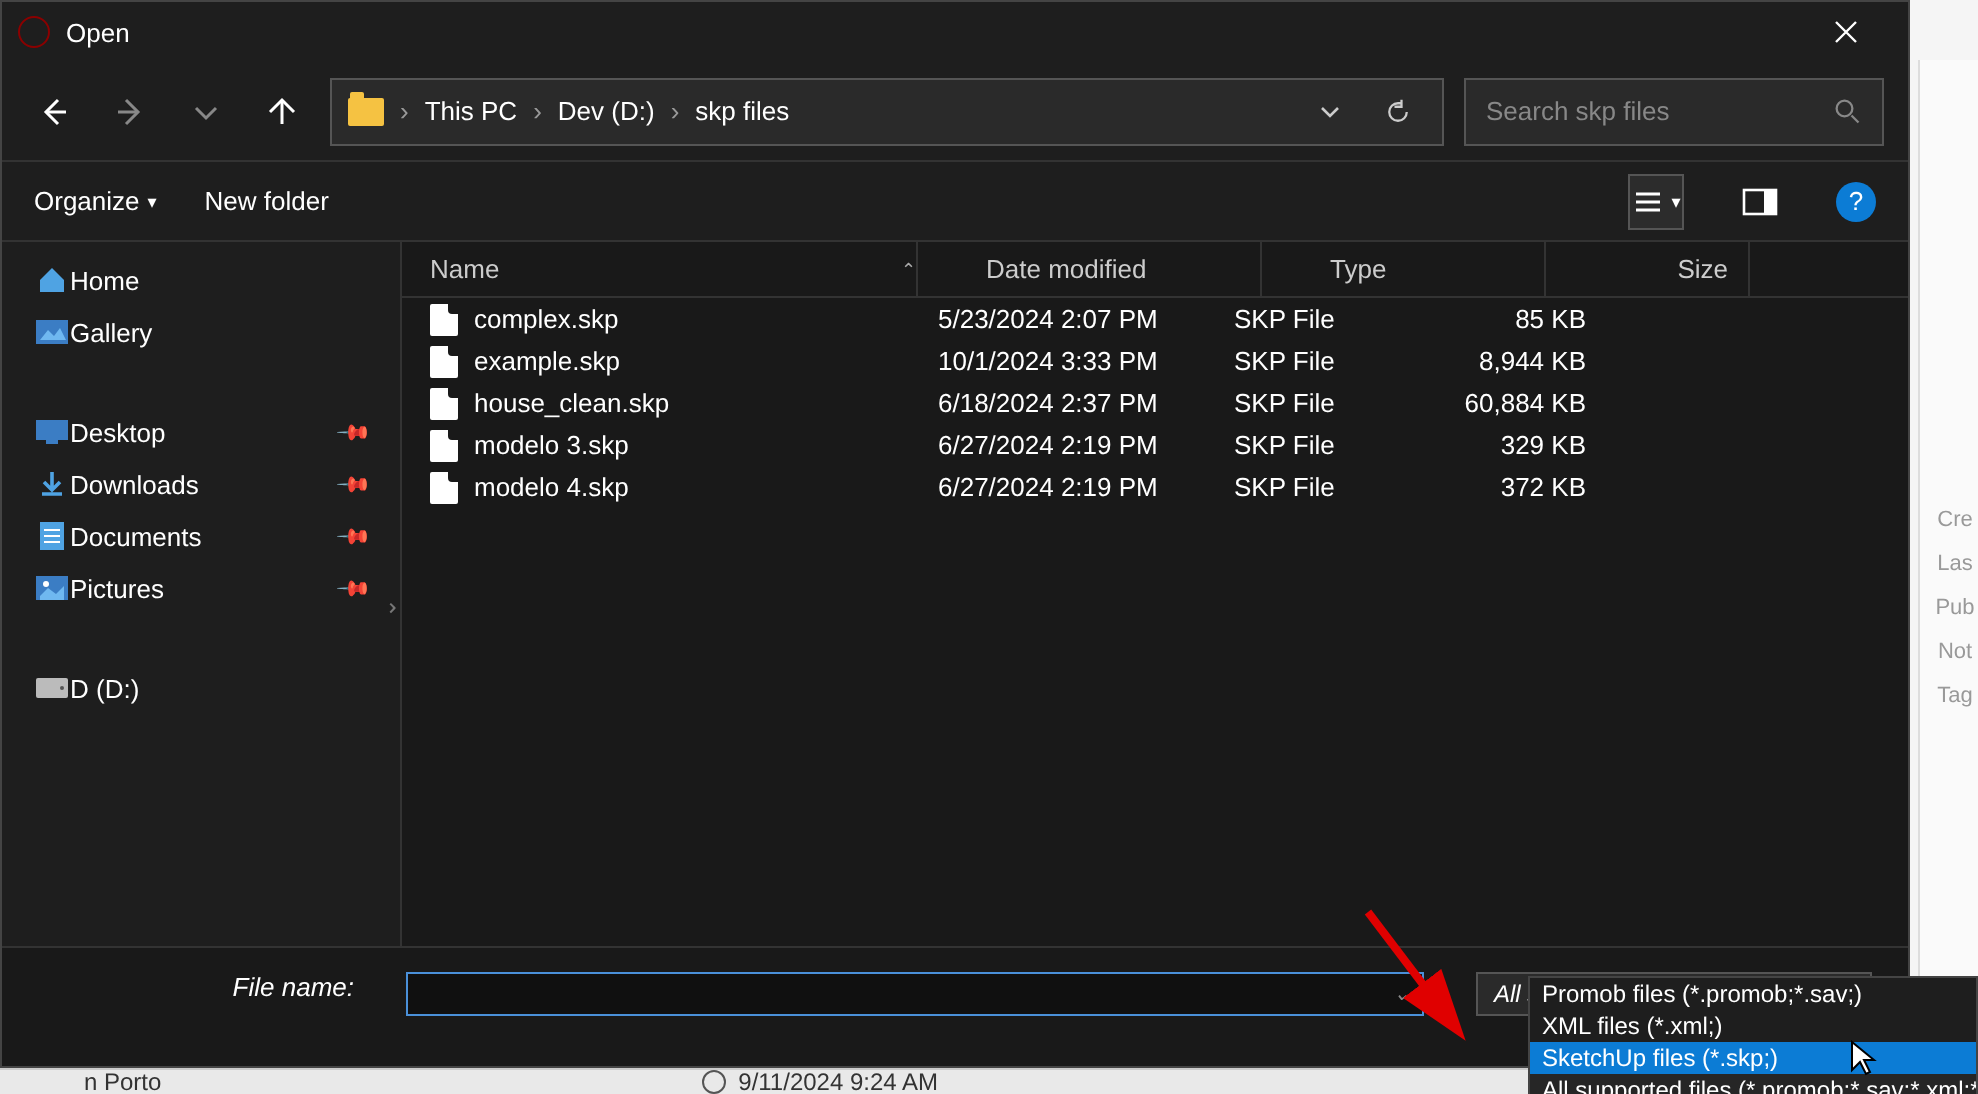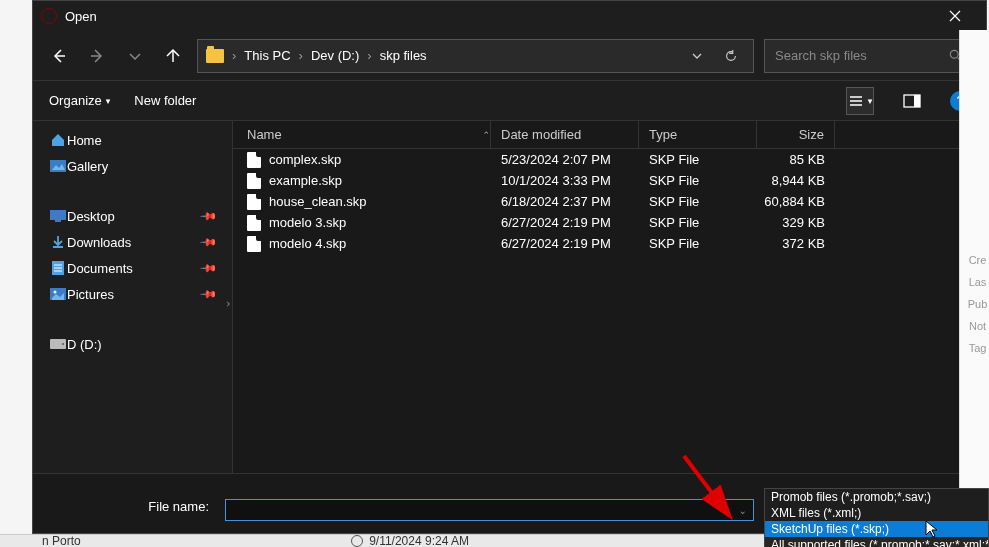--- a/index.html
+++ b/index.html
@@ -1,20 +1,20 @@
 <!DOCTYPE html>
 <html><head>
 <meta charset="utf-8">
 <style>
 * { margin: 0; padding: 0; box-sizing: border-box; font-family: 'Segoe UI', Arial, sans-serif; }
 body { background: #f5f5f5; width: 989px; height: 547px; overflow: hidden; position: relative; }
 
 .dialog {
   position: absolute; left: 0; top: 0; width: 955px; height: 534px;
-  background: #1e1e1e; border: 1px solid #444; display: flex; flex-direction: column; margin-left: 32px;
+  background: #1e1e1e; border: 1px solid #444; display: flex; flex-direction: column;
 }
 .titlebar {
   height: 30px; display: flex; align-items: center; padding: 0 8px; color: #fff; font-size: 13px;
 }
 .titlebar .title-icon {
   width: 16px; height: 16px; border-radius: 50%; border: 1px solid #8b0000; margin-right: 8px;
   display: flex; align-items: center; justify-content: center;
 }
 .titlebar .spacer { flex: 1; }
 .titlebar .close-btn {
@@ -78,37 +78,37 @@
 }
 .sidebar-item .pin { margin-left: auto; color: #888; font-size: 11px; transform: rotate(45deg); }
 .side-icon { width: 18px; height: 16px; display: flex; align-items: center; justify-content: center; }
 .sidebar-gap { height: 24px; }
 .resize-handle {
   position: absolute; right: 2px; top: 50%; color: #777; font-size: 12px; transform: rotate(90deg);
 }
 
 .file-list { flex: 1; background: #191919; display: flex; flex-direction: column; color: #fff; font-size: 13px; }
 .list-header {
-  height: 28px; display: flex; align-items: center; border-bottom: 1px solid #333; color: #ccc;
+  height: 28px; display: flex; align-items: center; border-bottom: 1px solid #333; color: #ccc; gap: 24px;
 }
 .col-name { width: 258px; padding-left: 14px; border-right: 1px solid #333; height: 100%; display: flex; align-items: center; gap: 6px; }
 .col-date { width: 148px; padding-left: 10px; border-right: 1px solid #333; height: 100%; display: flex; align-items: center; }
 .col-type { width: 118px; padding-left: 10px; border-right: 1px solid #333; height: 100%; display: flex; align-items: center; }
 .col-size { width: 78px; padding-right: 10px; border-right: 1px solid #333; height: 100%; display: flex; align-items: center; justify-content: flex-end; }
 .sort-chev { font-size: 9px; color: #aaa; }
 
 .file-row { height: 21px; display: flex; align-items: flex-start; cursor: pointer; }
 .file-row .col-name { border: none; gap: 8px; }
 .file-row .col-date, .file-row .col-type, .file-row .col-size { border: none; }
 .file-icon { width: 14px; height: 16px; background: #fff; border-radius: 1px; position: relative; }
 .file-icon::after { content: ''; position: absolute; top: 0; right: 0; width: 5px; height: 5px; background: #191919; border-bottom-left-radius: 2px; }
 
 .bottom-panel {
   height: 60px; background: #191919; border-top: 1px solid #333;
-  display: flex; align-items: flex-start; padding: 25px 18px; gap: 16px; color: #fff; font-size: 13px;
+  display: flex; align-items: flex-start; padding: 12px 18px; gap: 26px; color: #fff; font-size: 13px; font-style: italic;
 }
 .bottom-panel .fn-label { width: 158px; text-align: right; }
 .filename-input {
   flex: 1; height: 22px; background: #101010; border: 1px solid #4a90d9;
   display: flex; align-items: center; padding: 0 6px;
 }
 .filename-input .dd { margin-left: auto; color: #888; font-size: 10px; }
 .filetype-select {
   width: 198px; height: 22px; background: #2a2a2a; border: 1px solid #555;
   display: flex; align-items: center; padding: 0 8px; font-size: 12px; position: relative;

